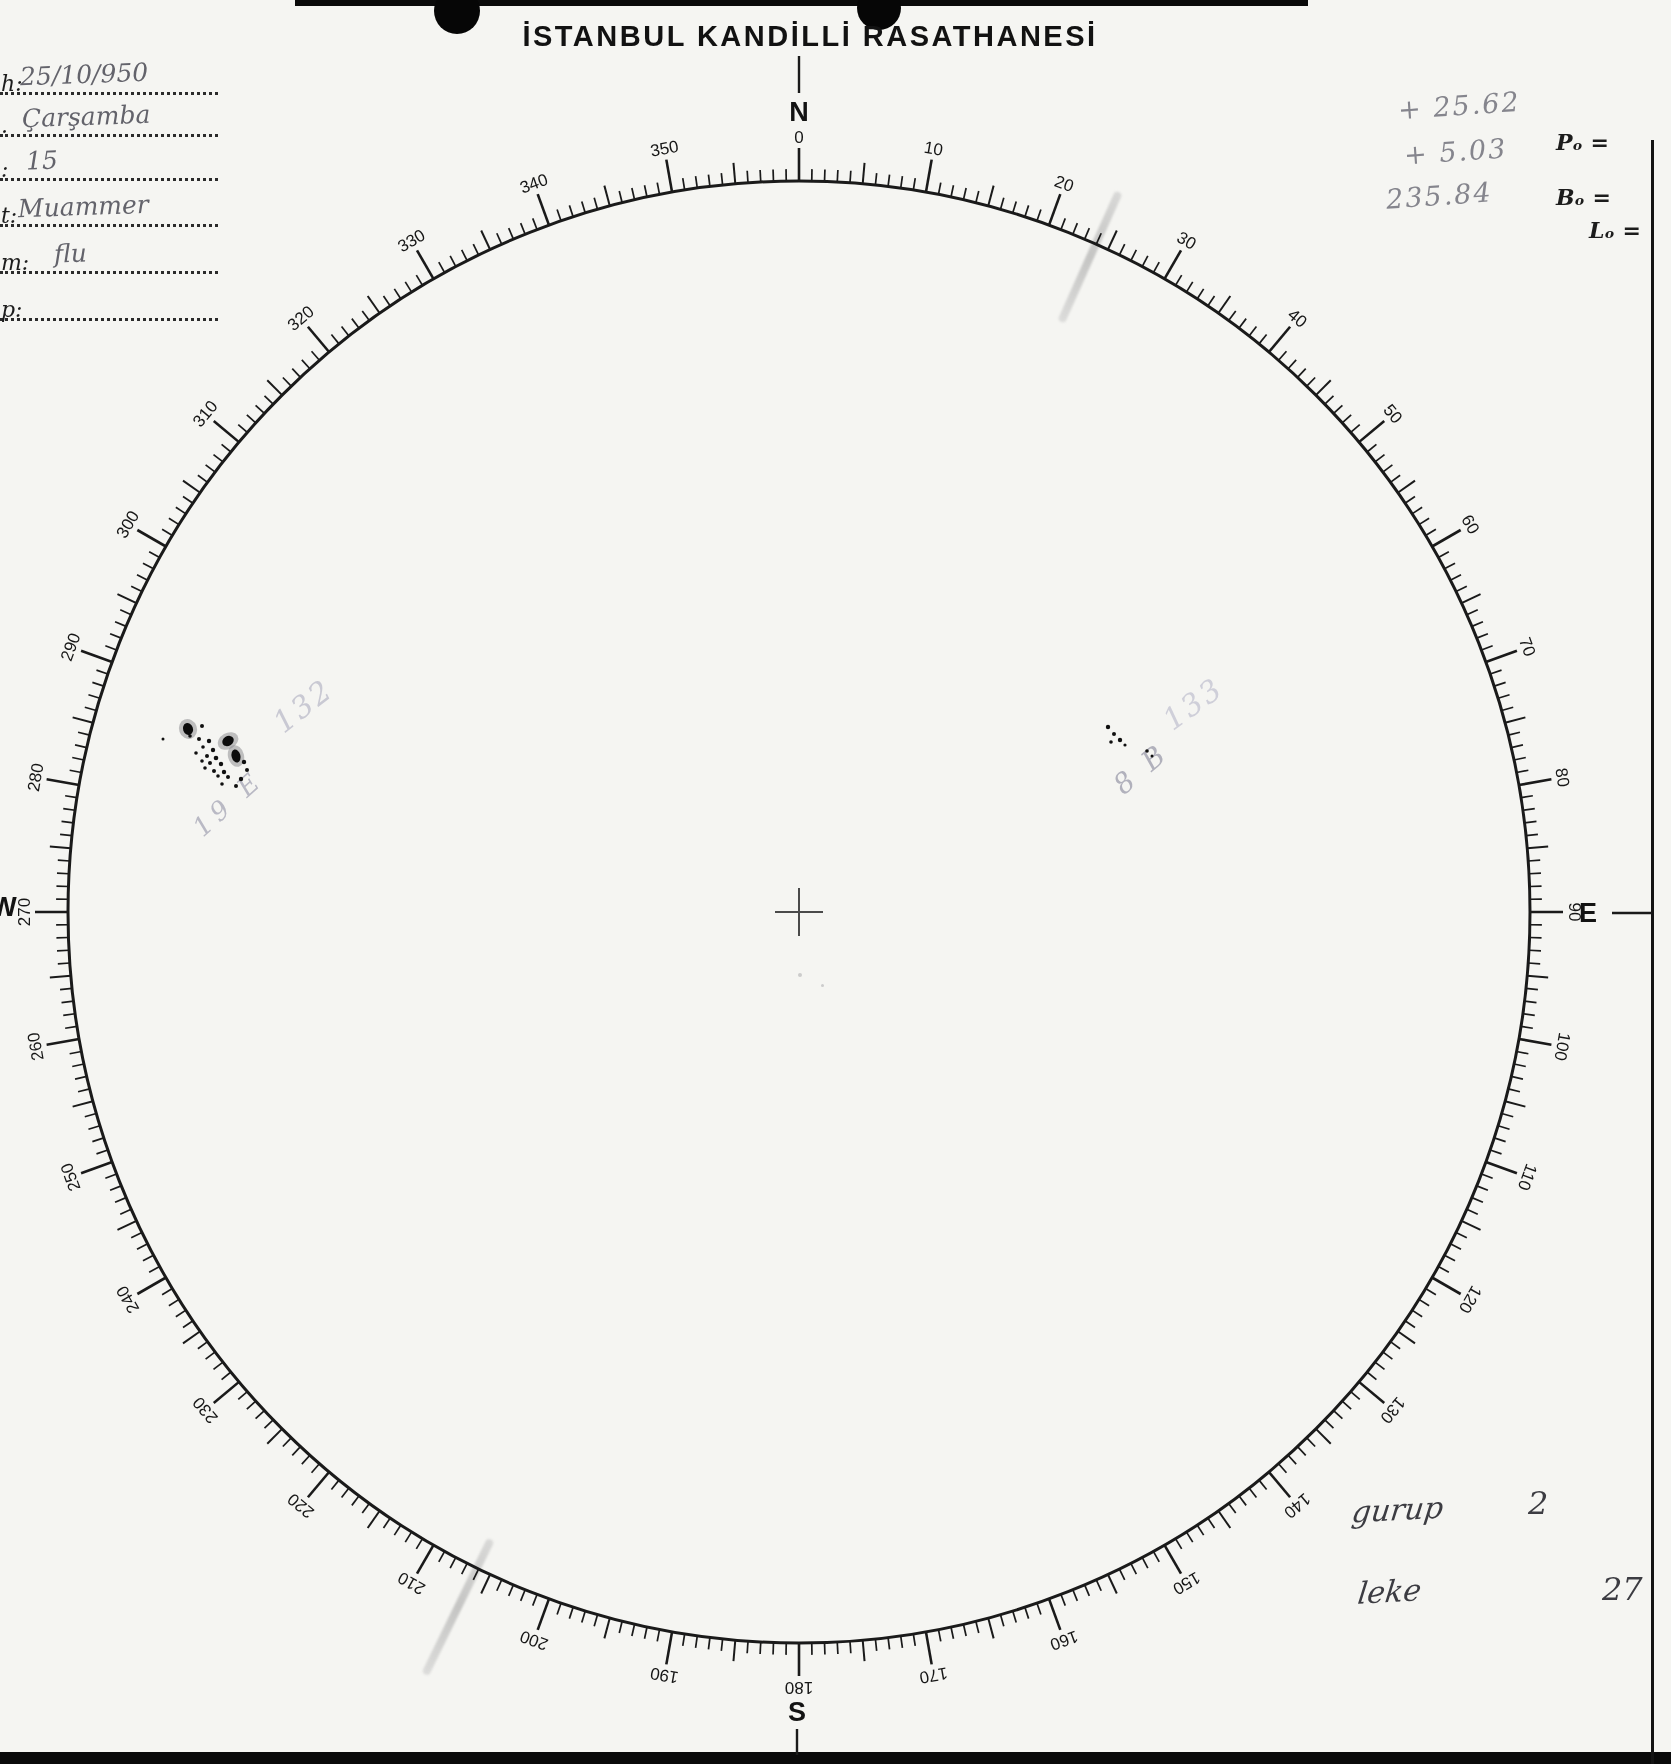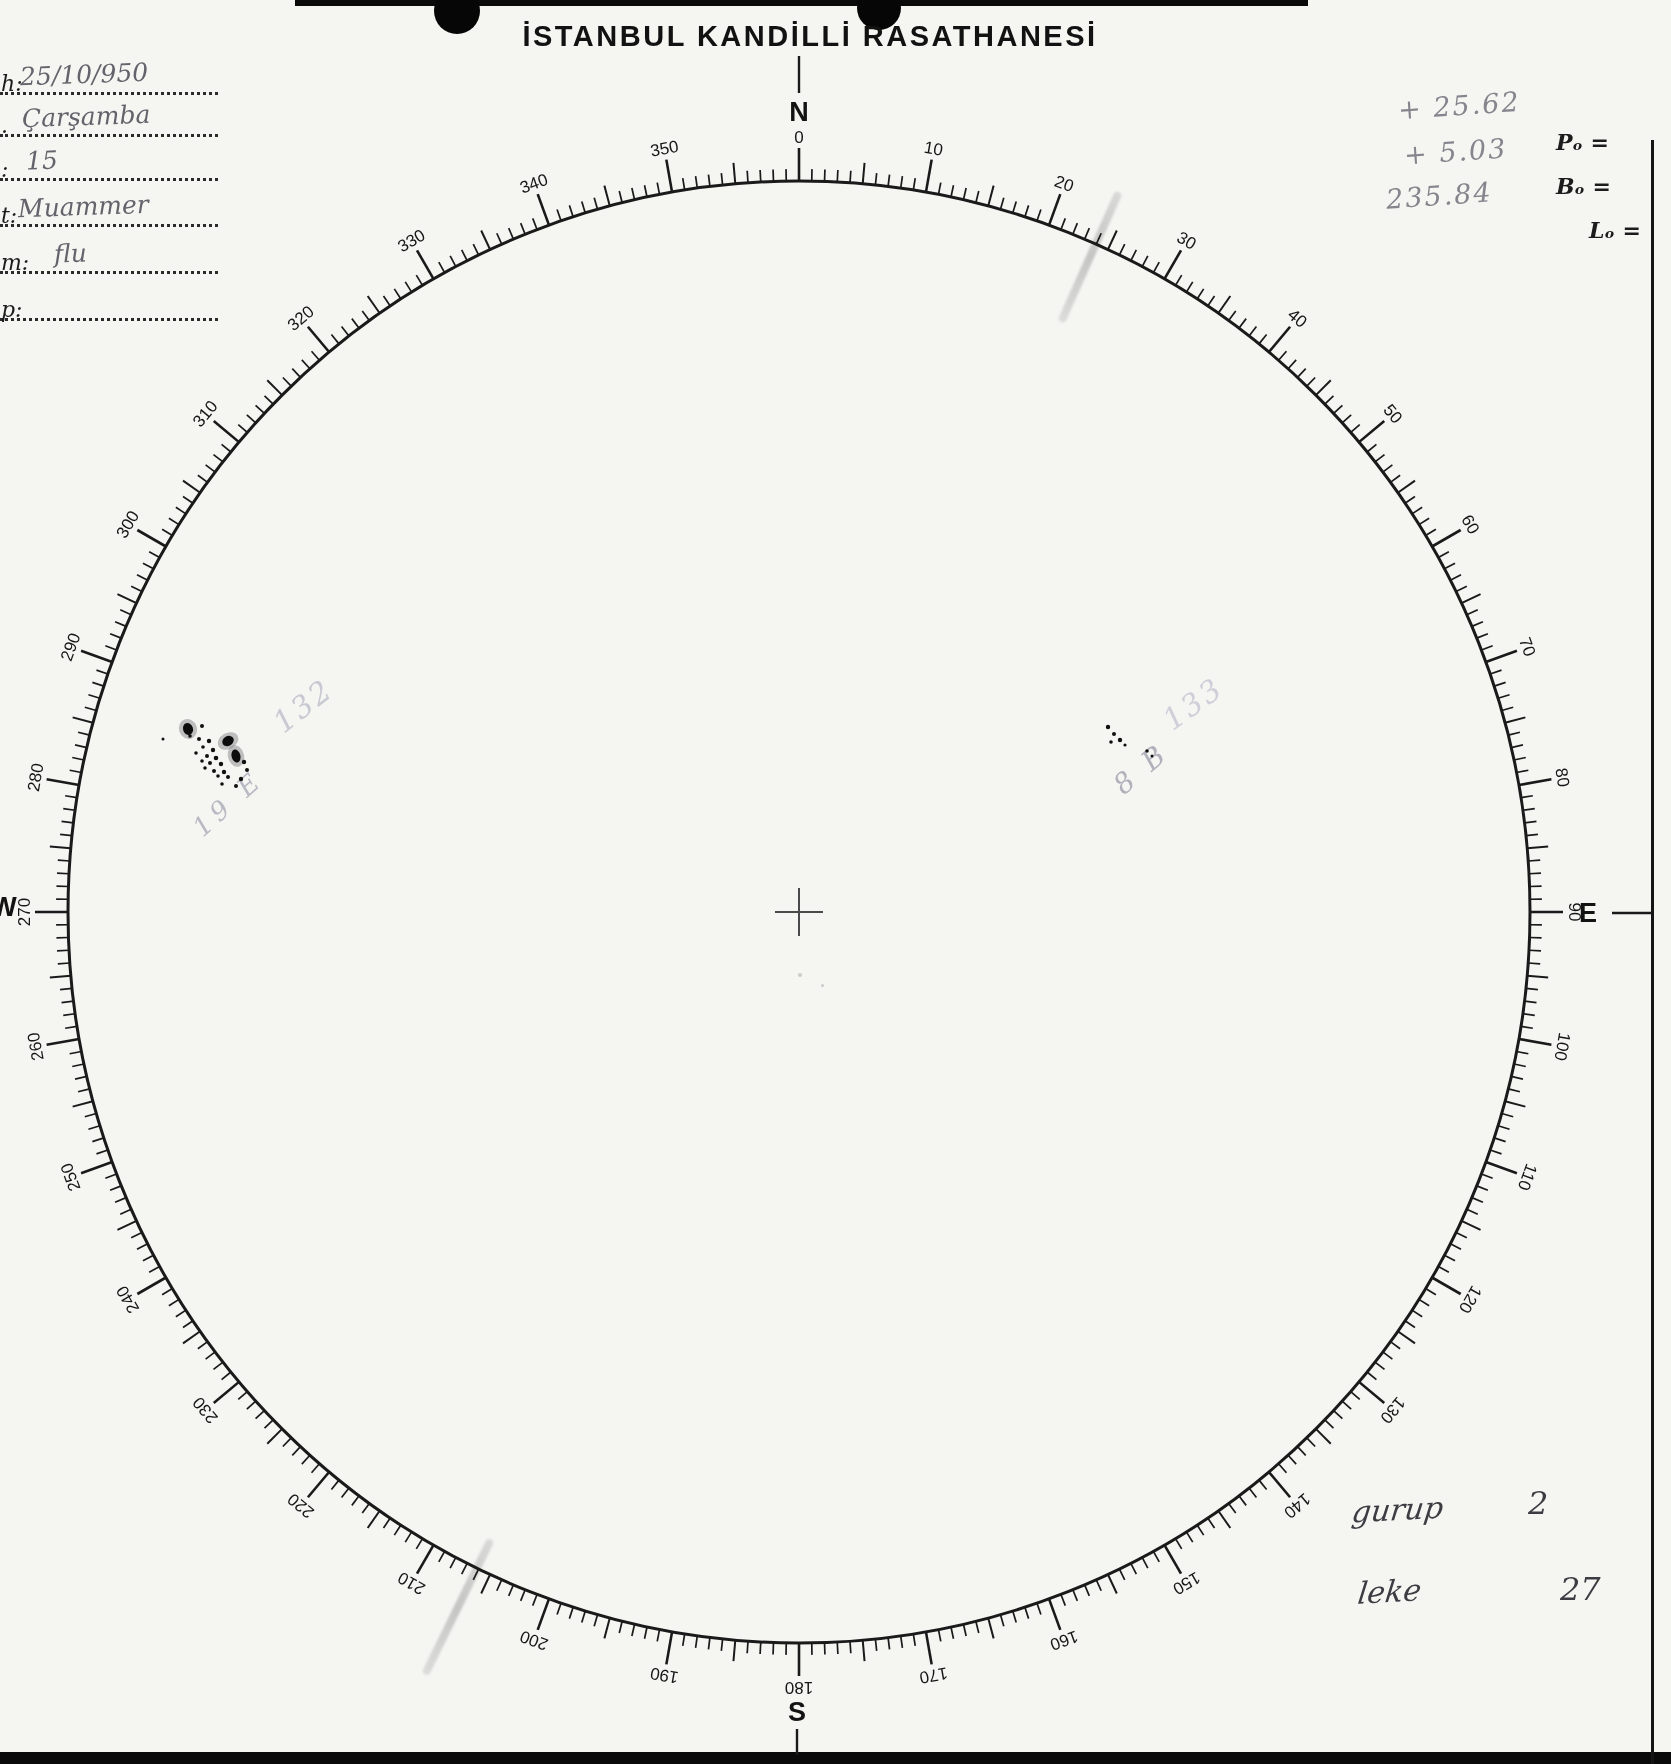--- a/index.html
+++ b/index.html
@@ -79,32 +79,32 @@
   </div>
   <div class="field-row" style="top:284px">
     <span class="field-label">p:</span>
     <span class="field-value" style="left:30px"></span>
   </div>
 
   <span class="eph-value" style="left:1398px;top:90px">+ 25.62</span>
   <span class="eph-value" style="left:1404px;top:136px">+ 5.03</span>
   <span class="eph-value" style="left:1386px;top:180px">235.84</span>
   <span class="eph-label" style="left:1556px;top:96px">Pₒ =</span>
-  <span class="eph-label" style="left:1556px;top:140px">Bₒ =</span>
+  <span class="eph-label" style="left:1556px;top:151px">Bₒ =</span>
   <span class="eph-label" style="left:1589px;top:184px">Lₒ =</span>
 
   <span class="pencil g-num-left">132</span>
   <span class="pencil g-pos-left">19 E</span>
   <span class="pencil g-num-right">133</span>
   <span class="pencil g-pos-right">8 B</span>
 
   <span class="summary-label" style="left:1352px;top:1492px">gurup</span>
   <span class="summary-value" style="left:1528px;top:1484px">2</span>
   <span class="summary-label" style="left:1358px;top:1574px">leke</span>
-  <span class="summary-value" style="left:1560px;top:1570px">27</span>
+  <span class="summary-value" style="left:1602px;top:1570px">27</span>
 
   <div class="streak s1"></div>
   <div class="streak s2"></div>
   <div class="speck" style="left:798px;top:973px;width:4px;height:4px"></div>
   <div class="speck" style="left:821px;top:984px;width:3px;height:3px"></div>
 
   <svg id="dial" width="1671" height="1764">
       <circle cx="799" cy="912" r="731" fill="none" stroke="#1a1a1a" stroke-width="3"></circle>
       <line x1="799" y1="181" x2="799" y2="148" stroke="#1a1a1a" stroke-width="2.6"></line>
       <line x1="811.7577091056543" y1="181.11133484067796" x2="811.9671379829017" y2="169.11316249880133" stroke="#1a1a1a" stroke-width="1.7"></line>

